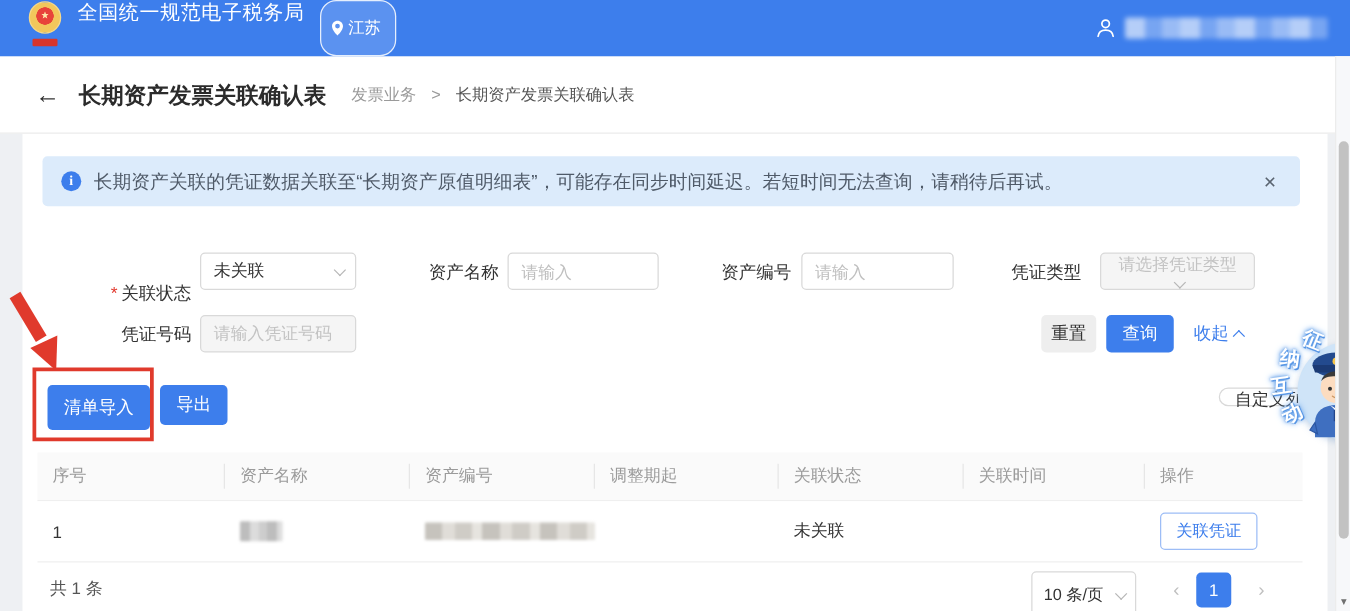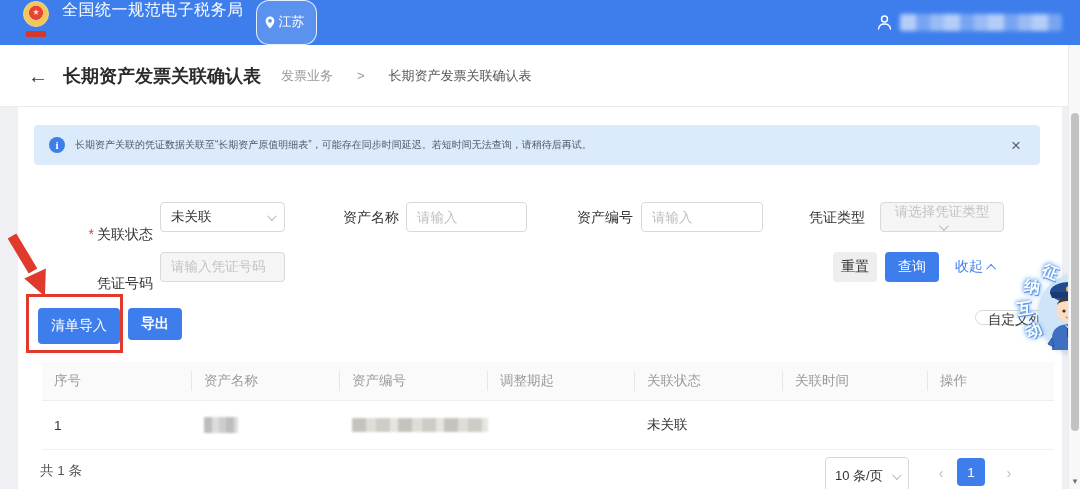--- a/index.html
+++ b/index.html
@@ -42,37 +42,37 @@
   }
 
   
   .crumb-bar {
     position:absolute; top:45px; left:0; width:1080px; height:62px;
     background:#fff; border-bottom:1px solid #ebebeb;
     display:flex; align-items:center; z-index:2;
   }
   .back-arrow { margin-left:28px; font-size:20px; color:#333; line-height:1; cursor:pointer; }
   .page-title { margin-left:15px; font-size:18px; font-weight:bold; color:#2b2b2b; }
-  .crumbs { margin-left:20px; font-size:13px; color:#9a9a9a; display:flex; gap:24px; align-items:center; }
+  .crumbs { margin-left:20px; font-size:13px; color:#9a9a9a; display:flex; gap:12px; align-items:center; }
   .crumbs .current { color:#555; }
 
   
   .card { position:absolute; top:107px; left:18px; width:1044px; height:382px; background:#fff; }
 
   
   .banner {
     position:absolute; top:18px; left:16px; width:1006px; height:40px;
     background:#dcebfb; border-radius:4px; display:flex; align-items:center; padding:0 15px;
   }
   .info-icon {
     flex:0 0 auto; width:16px; height:16px; border-radius:50%; background:#3d7eec;
     color:#fff; font-size:11px; font-weight:bold; display:flex; align-items:center; justify-content:center;
     font-family:"Liberation Serif", serif;
   }
-  .banner-text { margin-left:10px; font-size:10px; color:#4f5a68; }
+  .banner-text { margin-left:10px; font-size:15px; color:#4f5a68; }
   .banner-close { margin-left:auto; color:#5a6470; font-size:17px; line-height:1; cursor:pointer; padding:0 4px; }
 
   
   .f-label { position:absolute; height:30px; line-height:30px; font-size:14px; color:#333; text-align:right; white-space:nowrap; }
   .req { color:#e23b30; margin-right:3px; }
   .ctrl {
     position:absolute; height:30px; border:1px solid #d9d9d9; border-radius:4px; background:#fff;
     font-size:13.5px; display:flex; align-items:center; padding:0 10px; color:#333;
   }
   .ctrl.select { justify-content:space-between; cursor:pointer; }
@@ -88,32 +88,32 @@
   .btn { border:none; border-radius:4px; font-size:14px; cursor:pointer; font-family:"Liberation Sans", sans-serif; }
   .btn.plain { background:#eeeeee; color:#333; }
   .btn.primary { background:#3d7eec; color:#fff; }
   .reset-btn { position:absolute; left:815px; top:145px; width:44px; height:30px; }
   .search-btn { position:absolute; left:867px; top:145px; width:54px; height:30px; }
   .collapse-link { position:absolute; left:937px; top:145px; height:30px; display:flex; align-items:center; gap:6px; color:#3d7eec; font-size:14px; cursor:pointer; }
   .chev-up { width:7px; height:7px; border-left:1.8px solid #3d7eec; border-top:1.8px solid #3d7eec; transform:rotate(45deg) translateY(2px); }
 
   
   .import-btn { position:absolute; left:20px; top:201px; height:36px; padding:0 13px; }
-  .export-btn { position:absolute; left:110px; top:201px; height:32px; padding:0 13px;font-weight:bold; }
+  .export-btn { position:absolute; left:110px; top:201px; height:32px; padding:0 13px; }
   .customize-btn {
     position:absolute; left:927px; top:203px; width:80px; height:15px;
     background:#fff; border:1px solid #d9d9d9; border-radius:12px; color:#333; font-size:13.5px; cursor:pointer;margin-left:30px;
   }
 
   
   .anno-box { position:absolute; left:26px; top:294px; width:97px; height:59px; border:3px solid #e03a2c; z-index:4; pointer-events:none; }
   .anno-arrow { position:absolute; left:2px; top:231px; z-index:4; pointer-events:none; }
 
   
-  .tbl { position:absolute; left:24px; top:255px; width:1012px; }
+  .tbl { position:absolute; left:12px; top:255px; width:1012px; }
   .tbl-head { display:grid; grid-template-columns:150px 148px 148px 147px 148px 145px 126px; background:#fafafa; border-bottom:1px solid #efefef; }
   .th { height:38px; line-height:38px; padding-left:12px; font-size:13.5px; color:#9b9b9b; position:relative; font-weight:normal; text-align:left; }
   .th:not(:last-child)::after{ content:""; position:absolute; right:0; top:9px; width:1px; height:20px; background:#e6e6e6; }
   .tbl-row { display:grid; grid-template-columns:150px 148px 148px 147px 148px 145px 126px; border-bottom:1px solid #f0f0f0; background:#fff; }
   .td { height:48px; display:flex; align-items:center; padding-left:12px; font-size:13.5px; color:#333; }
   .blur-name {
     width:34px; height:16px; border-radius:1px;
     background:repeating-linear-gradient(90deg,#bdbdbd 0 8px,#dcdcdc 8px 15px,#cdcdcd 15px 22px); filter:blur(1.2px);
   }
   .blur-code {
@@ -214,21 +214,21 @@
   <div class="ctrl" style="left:623px; top:95px; width:122px;">
     <input placeholder="请输入" style="">
   </div>
 
   <div class="f-label" style="left:784px; top:95px; width:70px;text-align:center;">凭证类型</div>
   <div class="ctrl select disabled" style="left:862px; top:95px; width:124px;flex-direction:column;">
     <span class="ph">请选择凭证类型</span>
     <span class="chev"></span>
   </div>
 
-  <div class="f-label" style="left:20px; top:145px; width:115px;margin-top:16px;">凭证号码</div>
+  <div class="f-label" style="left:20px; top:145px; width:115px;">凭证号码</div>
   <div class="ctrl disabled" style="left:142px; top:145px; width:125px;">
     <span class="ph">请输入凭证号码</span>
   </div>
 
   <button class="btn plain reset-btn">重置</button>
   <button class="btn primary search-btn">查询</button>
   <div class="collapse-link">
     <span>收起</span>
     <span class="chev-up"></span>
   </div>
@@ -251,20 +251,23 @@
       <div class="td">1</div>
       <div class="td">
           <span class="blur-name"></span>
         </div>
       <div class="td">
           <span class="blur-code"></span>
         </div>
       <div class="td"></div>
       <div class="td">未关联</div>
       <div class="td"></div>
+      <div class="td">
+        <button class="link-btn">关联凭证</button>
+      </div>
     </div>
   </div>
 
   <div class="total-text">共 1 条</div>
   <div class="pagesize">
     <span>10 条/页</span>
     <span class="chev"></span>
   </div>
   <div class="pg-prev">‹</div>
   <div class="pg-current">1</div>

